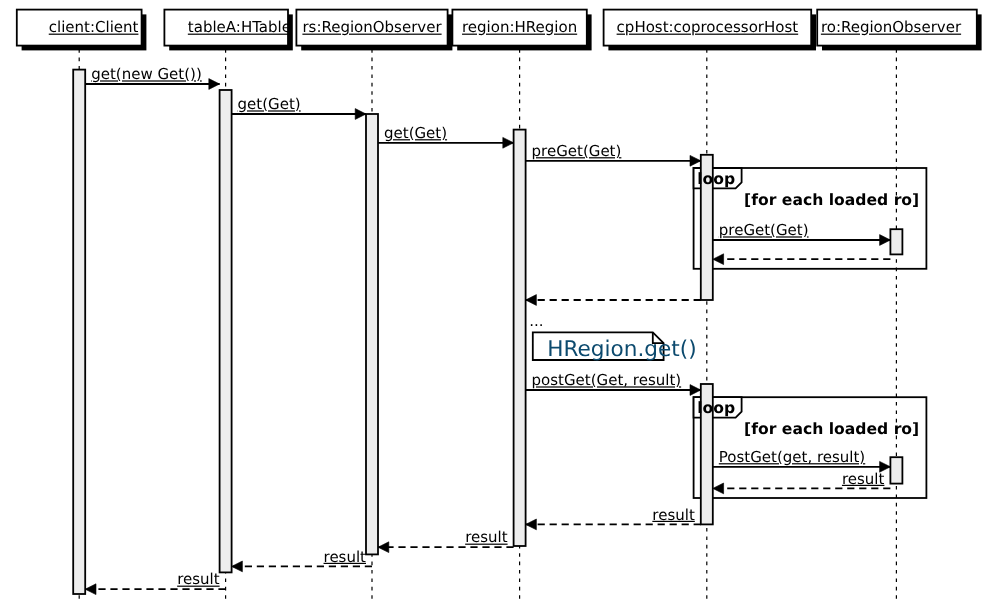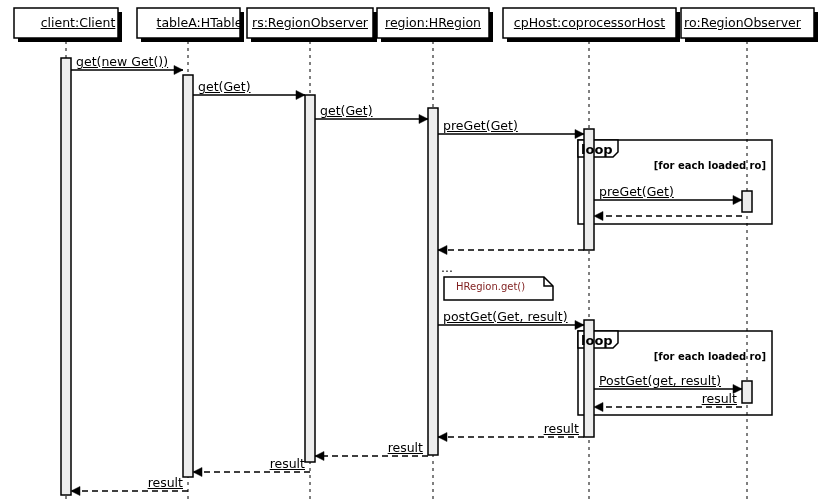--- a/index.html
+++ b/index.html
@@ -4,22 +4,22 @@
 <style>
   html,body{margin:0;padding:0;background:#ffffff;}
   body{width:821px;height:503px;position:relative;overflow:hidden;
        font-family:"DejaVu Sans","Liberation Sans",sans-serif;color:#000;}
   #stage{position:absolute;left:0;top:0;width:821px;height:503px;}
   svg{position:absolute;left:0;top:0;width:821px;height:503px;}
   .hdr{position:absolute;font-size:12.5px;white-space:nowrap;text-decoration:underline;
        text-align:center;color:#000;}
   .msg{position:absolute;font-size:12.5px;white-space:nowrap;color:#000;text-decoration:underline;}
   .loopkw{position:absolute;font-size:13px;font-weight:bold;white-space:nowrap;color:#000;}
-  .guard{position:absolute;font-size:10px;font-weight:bold;white-space:nowrap;color:#000;}
-  .notetxt{position:absolute;font-size:10px;white-space:nowrap;color:#7f1d1d;}
+  .guard{position:absolute;font-size:13px;font-weight:bold;white-space:nowrap;color:#000;}
+  .notetxt{position:absolute;font-size:18px;white-space:nowrap;color:#0c4a6e;}
   .dots{position:absolute;font-size:12.5px;white-space:nowrap;color:#000;}
 </style>
 </head>
 <body>
 
 <div id="stage">
   <svg id="gfx" viewBox="0 0 821 503" xmlns="http://www.w3.org/2000/svg">
       <line x1="66" y1="41" x2="66" y2="503" stroke="#000000" stroke-width="1" stroke-dasharray="3,4"></line>
       <line x1="188" y1="41" x2="188" y2="503" stroke="#000000" stroke-width="1" stroke-dasharray="3,4"></line>
       <line x1="310" y1="41" x2="310" y2="503" stroke="#000000" stroke-width="1" stroke-dasharray="3,4"></line>

